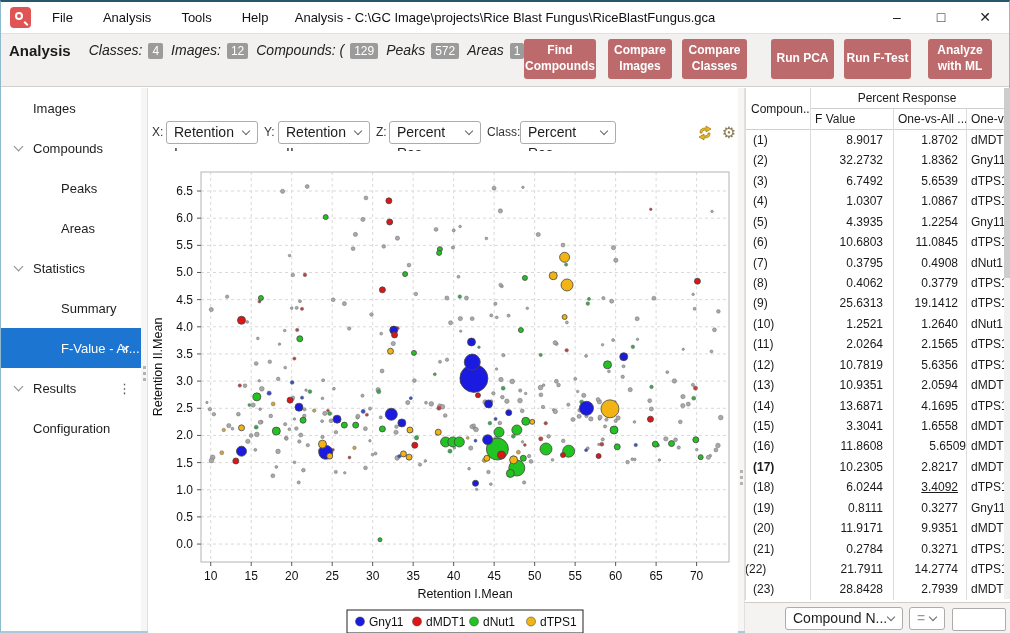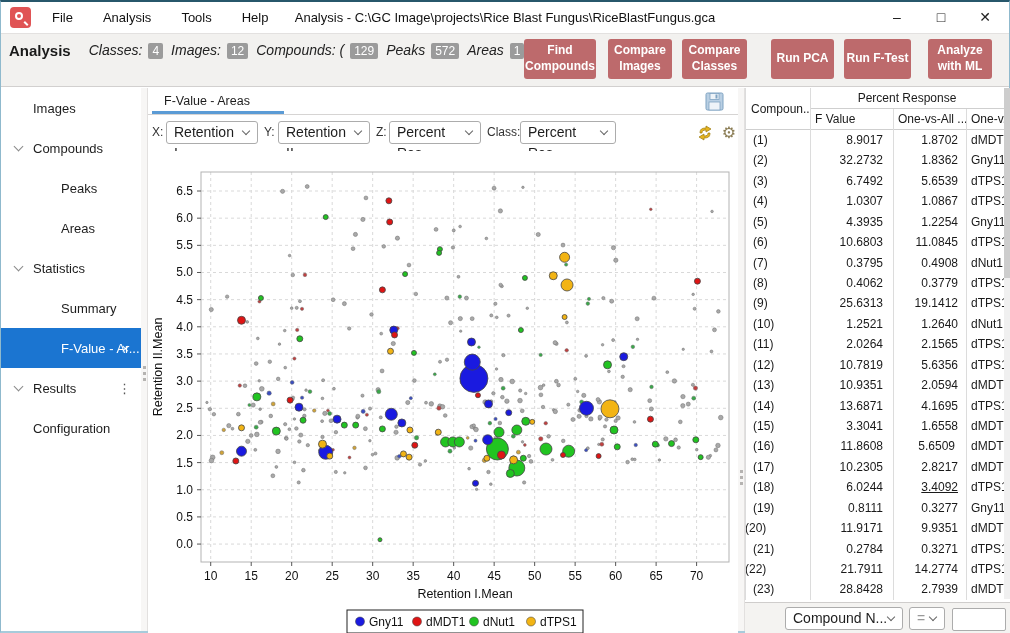--- a/index.html
+++ b/index.html
@@ -166,30 +166,20 @@
       </div>
     </div>
   <div class="vsplit" style="left:140px">
     <div class="grip" style="top:278px">
         <i></i>
         <i></i>
         <i></i>
       </div>
   </div>
 
-  <div class="tabrow">
-    <div class="tab">F-Value - Areas</div>
-    <div class="tab-underline"></div>
-    <svg class="saveicon" viewBox="0 0 19 19">
-      <rect x="1" y="1" width="17" height="17" rx="1.5" fill="#b9cfe3" stroke="#7fa3c2"></rect>
-      <rect x="5" y="1.5" width="9" height="6" fill="#eef3f8" stroke="#7fa3c2" stroke-width="0.8"></rect>
-      <rect x="10.5" y="2.5" width="2" height="4" fill="#7fa3c2"></rect>
-      <rect x="4" y="10" width="11" height="8" fill="#eef3f8" stroke="#7fa3c2" stroke-width="0.8"></rect>
-    </svg>
-  </div>
 
   <div class="toolbar">
     <span class="tlabel" style="left:4px">X:</span>
     <div class="combo" style="left:18px;width:92px"><span>Retention I....</span><span class="cchev"></span></div>
     <span class="tlabel" style="left:116px">Y:</span>
     <div class="combo" style="left:130px;width:92px"><span>Retention II....</span><span class="cchev"></span></div>
     <span class="tlabel" style="left:228px">Z:</span>
     <div class="combo" style="left:241px;width:92px"><span>Percent Res...</span><span class="cchev"></span></div>
     <span class="tlabel" style="left:339px">Class:</span>
     <div class="combo" style="left:372px;width:96px"><span>Percent Res...</span><span class="cchev"></span></div>
@@ -759,35 +749,35 @@
         <div class="cell " style="left: 0px; top: 307.59px; width: 65px; height: 20.43px; line-height: 20.43px; padding-left: 8px;">(14)</div>
         <div class="cell num" style="left: 65px; top: 307.59px; width: 73px; height: 20.43px; line-height: 20.43px;">13.6871</div>
         <div class="cell num" style="left: 148px; top: 307.59px; width: 65px; height: 20.43px; line-height: 20.43px;">4.1695</div>
         <div class="cell " style="left: 221px; top: 307.59px; width: 38px; height: 20.43px; line-height: 20.43px; padding-left: 5px;">dTPS1</div>
         <div class="cell " style="left: 0px; top: 328.02px; width: 65px; height: 20.43px; line-height: 20.43px; padding-left: 8px;">(15)</div>
         <div class="cell num" style="left: 65px; top: 328.02px; width: 73px; height: 20.43px; line-height: 20.43px;">3.3041</div>
         <div class="cell num" style="left: 148px; top: 328.02px; width: 65px; height: 20.43px; line-height: 20.43px;">1.6558</div>
         <div class="cell " style="left: 221px; top: 328.02px; width: 38px; height: 20.43px; line-height: 20.43px; padding-left: 5px;">dMDT1</div>
         <div class="cell " style="left: 0px; top: 348.45px; width: 65px; height: 20.43px; line-height: 20.43px; padding-left: 8px;">(16)</div>
         <div class="cell num" style="left: 65px; top: 348.45px; width: 73px; height: 20.43px; line-height: 20.43px;">11.8608</div>
-        <div class="cell num" style="left: 145px; top: 348.45px; width: 65px; height: 20.43px; line-height: 20.43px;">5.6509</div>
+        <div class="cell num" style="left: 156px; top: 348.45px; width: 65px; height: 20.43px; line-height: 20.43px;">5.6509</div>
         <div class="cell " style="left: 221px; top: 348.45px; width: 38px; height: 20.43px; line-height: 20.43px; padding-left: 5px;">dMDT1</div>
-        <div class="cell " style="left: 0px; top: 368.88px; width: 65px; height: 20.43px; line-height: 20.43px; padding-left: 8px;">(17)</div>
+        <div class="cell " style="left: 0px; top: 368.88px; width: 65px; height: 20.43px; line-height: 20.43px; padding-left: 8px; font-weight: bold;">(17)</div>
         <div class="cell num" style="left: 65px; top: 368.88px; width: 73px; height: 20.43px; line-height: 20.43px;">10.2305</div>
         <div class="cell num" style="left: 148px; top: 368.88px; width: 65px; height: 20.43px; line-height: 20.43px;">2.8217</div>
         <div class="cell " style="left: 221px; top: 368.88px; width: 38px; height: 20.43px; line-height: 20.43px; padding-left: 5px;">dMDT1</div>
         <div class="cell " style="left: 0px; top: 389.31px; width: 65px; height: 20.43px; line-height: 20.43px; padding-left: 8px;">(18)</div>
         <div class="cell num" style="left: 65px; top: 389.31px; width: 73px; height: 20.43px; line-height: 20.43px;">6.0244</div>
         <div class="cell num" style="left: 148px; top: 389.31px; width: 65px; height: 20.43px; line-height: 20.43px; text-decoration: underline;">3.4092</div>
         <div class="cell " style="left: 221px; top: 389.31px; width: 38px; height: 20.43px; line-height: 20.43px; padding-left: 5px;">dTPS1</div>
         <div class="cell " style="left: 0px; top: 409.74px; width: 65px; height: 20.43px; line-height: 20.43px; padding-left: 8px;">(19)</div>
         <div class="cell num" style="left: 65px; top: 409.74px; width: 73px; height: 20.43px; line-height: 20.43px;">0.8111</div>
         <div class="cell num" style="left: 148px; top: 409.74px; width: 65px; height: 20.43px; line-height: 20.43px;">0.3277</div>
         <div class="cell " style="left: 221px; top: 409.74px; width: 38px; height: 20.43px; line-height: 20.43px; padding-left: 5px;">Gny11</div>
-        <div class="cell " style="left: 0px; top: 430.17px; width: 65px; height: 20.43px; line-height: 20.43px; ">(20)</div>
+        <div class="cell " style="left: 0px; top: 430.17px; width: 65px; height: 20.43px; line-height: 20.43px; padding-left: 8px;">(20)</div>
         <div class="cell num" style="left: 65px; top: 430.17px; width: 73px; height: 20.43px; line-height: 20.43px;">11.9171</div>
         <div class="cell num" style="left: 148px; top: 430.17px; width: 65px; height: 20.43px; line-height: 20.43px;">9.9351</div>
         <div class="cell " style="left: 221px; top: 430.17px; width: 38px; height: 20.43px; line-height: 20.43px; padding-left: 5px;">dMDT1</div>
         <div class="cell " style="left: 0px; top: 450.6px; width: 65px; height: 20.43px; line-height: 20.43px; padding-left: 8px;">(21)</div>
         <div class="cell num" style="left: 65px; top: 450.6px; width: 73px; height: 20.43px; line-height: 20.43px;">0.2784</div>
         <div class="cell num" style="left: 148px; top: 450.6px; width: 65px; height: 20.43px; line-height: 20.43px;">0.3271</div>
         <div class="cell " style="left: 221px; top: 450.6px; width: 38px; height: 20.43px; line-height: 20.43px; padding-left: 5px;">dTPS1</div>
         <div class="cell " style="left: 0px; top: 471.03px; width: 65px; height: 20.43px; line-height: 20.43px; padding-left: 0;">(22)</div>
         <div class="cell num" style="left: 65px; top: 471.03px; width: 73px; height: 20.43px; line-height: 20.43px;">21.7911</div>
         <div class="cell num" style="left: 148px; top: 471.03px; width: 65px; height: 20.43px; line-height: 20.43px;">14.2774</div>

